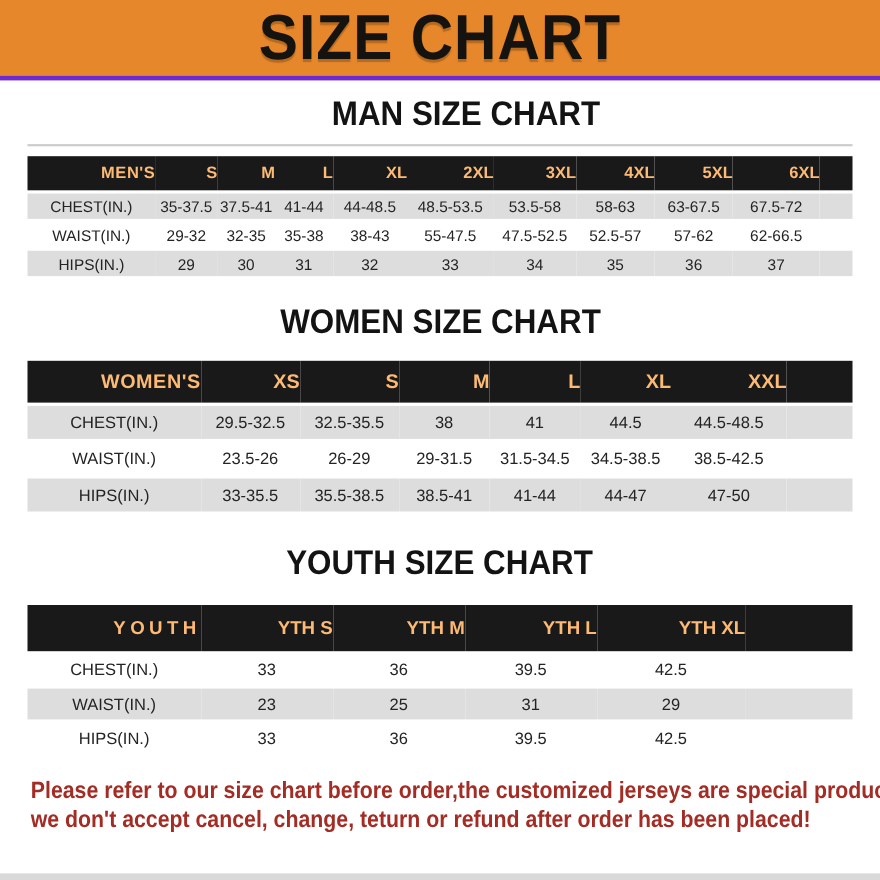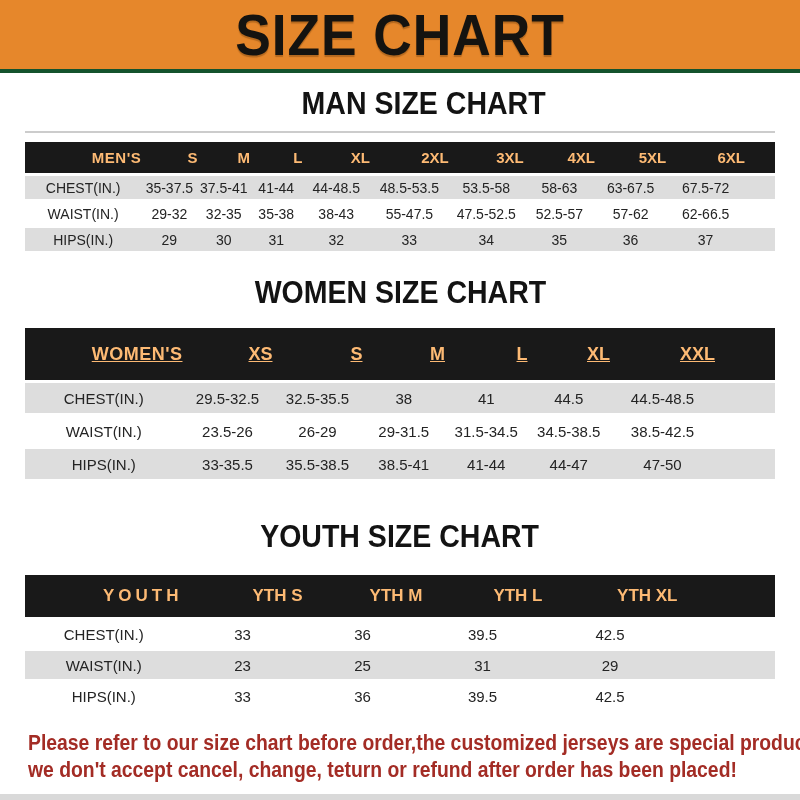--- a/index.html
+++ b/index.html
@@ -2,34 +2,34 @@
 <html><head>
 <meta charset="utf-8">
 <style>
   html,body { margin:0; padding:0; }
   body {
     width:800px; height:800px; position:relative; overflow:hidden;
     background:#ffffff; font-family:"Liberation Sans", sans-serif;
   }
   
   .banner {
-    height:69px; background:#E6872B; border-bottom:4px solid #14532d;
+    height:69px; background:#E6872B; border-bottom:4px solid #6d28d9;
     text-align:center;
   }
   .banner-title {
     display:inline-block; font-size:58px; font-weight:800; color:#151310;
     line-height:69px; transform:scaleX(0.92); letter-spacing:1px;
     text-shadow:0 2px 1px rgba(90,50,10,0.35);
   }
   
   .section-title { text-align:center; font-weight:800; color:#131313; }
   .section-title > span { display:inline-block; font-size:31px; transform:scaleX(0.92); letter-spacing:0px; }
   .t-man   { margin-top:13px;padding-left:48px; }
   .t-women { margin-top:21px; }
-  .t-youth { margin-top:37px; }
+  .t-youth { margin-top:26px; }
   
   .topline { width:750px; height:2px; background:#cccccc; margin:9px auto 0; }
   table.size-table {
     width:750px; margin:6px auto 0; table-layout:fixed;
     border-collapse:separate; border-spacing:0 3px;
   }
   tr.head-row th {
     background:#191919; color:#fdba74; font-weight:700; text-align:right;
     padding:0; overflow:hidden; white-space:nowrap;
   }
@@ -39,21 +39,21 @@
   }
   tr.row.gray  td { background:#dddddd; }
   tr.row.white td { background:#ffffff; }
   td.rlabel { color:#333333; }
   
   .men tr.head-row th { height:31px; font-size:15px; }
   .men th.tbl-label   { font-size:23px; letter-spacing:0.5px; }
   .men tr.row td      { height:23px; font-size:14px; }
   .men td.rlabel      { font-size:14px; }
   
-  .women tr.head-row th { height:52px; font-size:18px;text-decoration:underline; }
+  .women tr.head-row th { height:38px; font-size:18px; }
   .women th.tbl-label   { font-size:23px; letter-spacing:0.5px; }
   .women tr.row td      { height:30px; font-size:15px; }
   .women td.rlabel      { font-size:15px; }
   
   .youth tr.head-row th { height:42px; font-size:17px; }
   .youth th.tbl-label   { font-size:22px; letter-spacing:4px; }
   .youth tr.row td      { height:28px; font-size:15px; }
   .youth td.rlabel      { font-size:15px; }
   
   .note { margin:17px 0 0 28px; color:#A32C25; }

